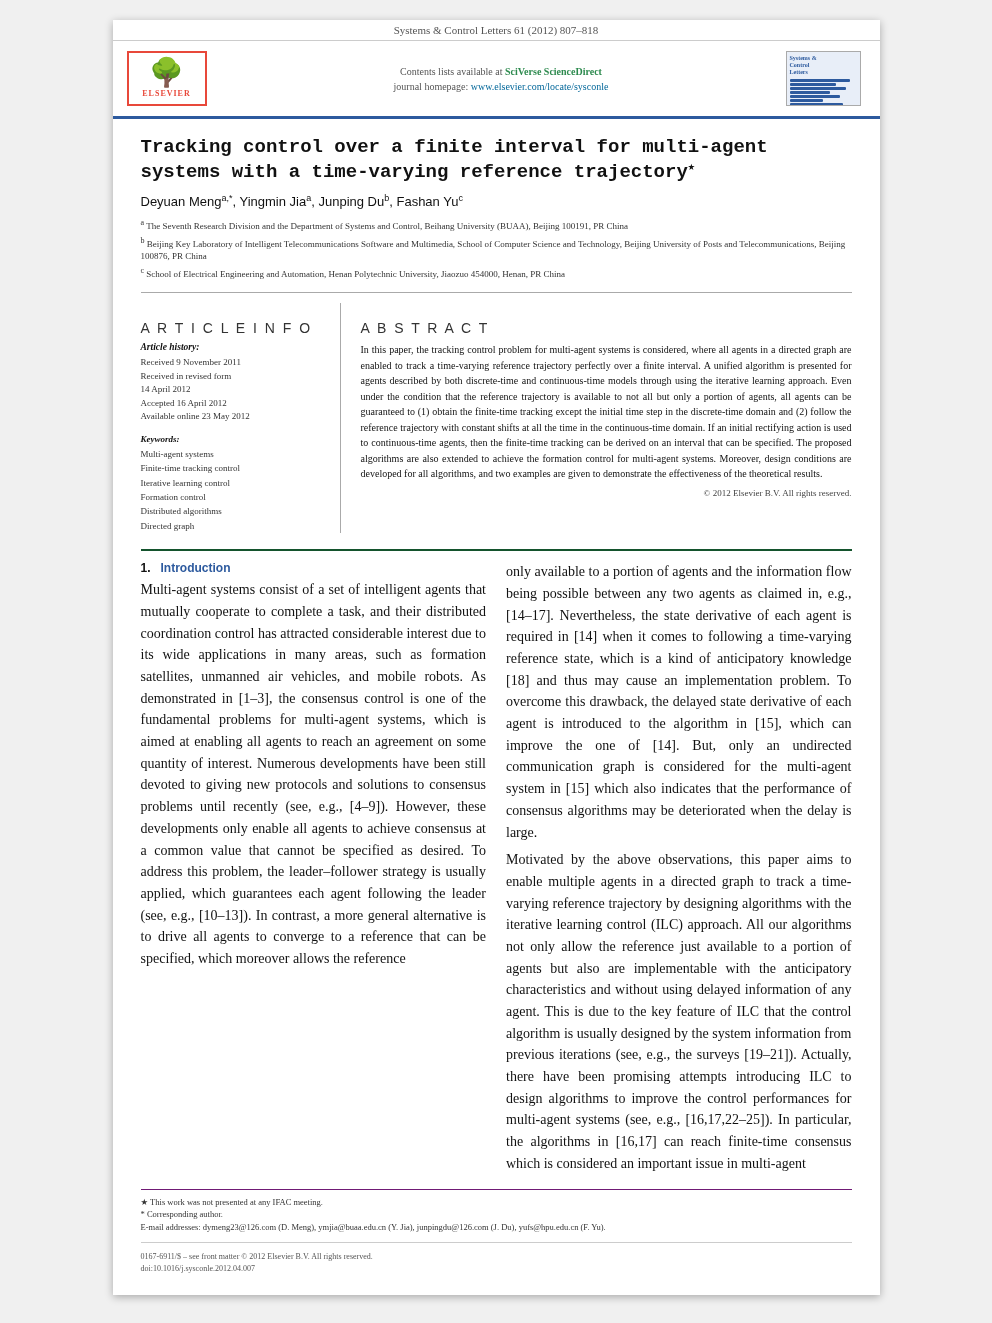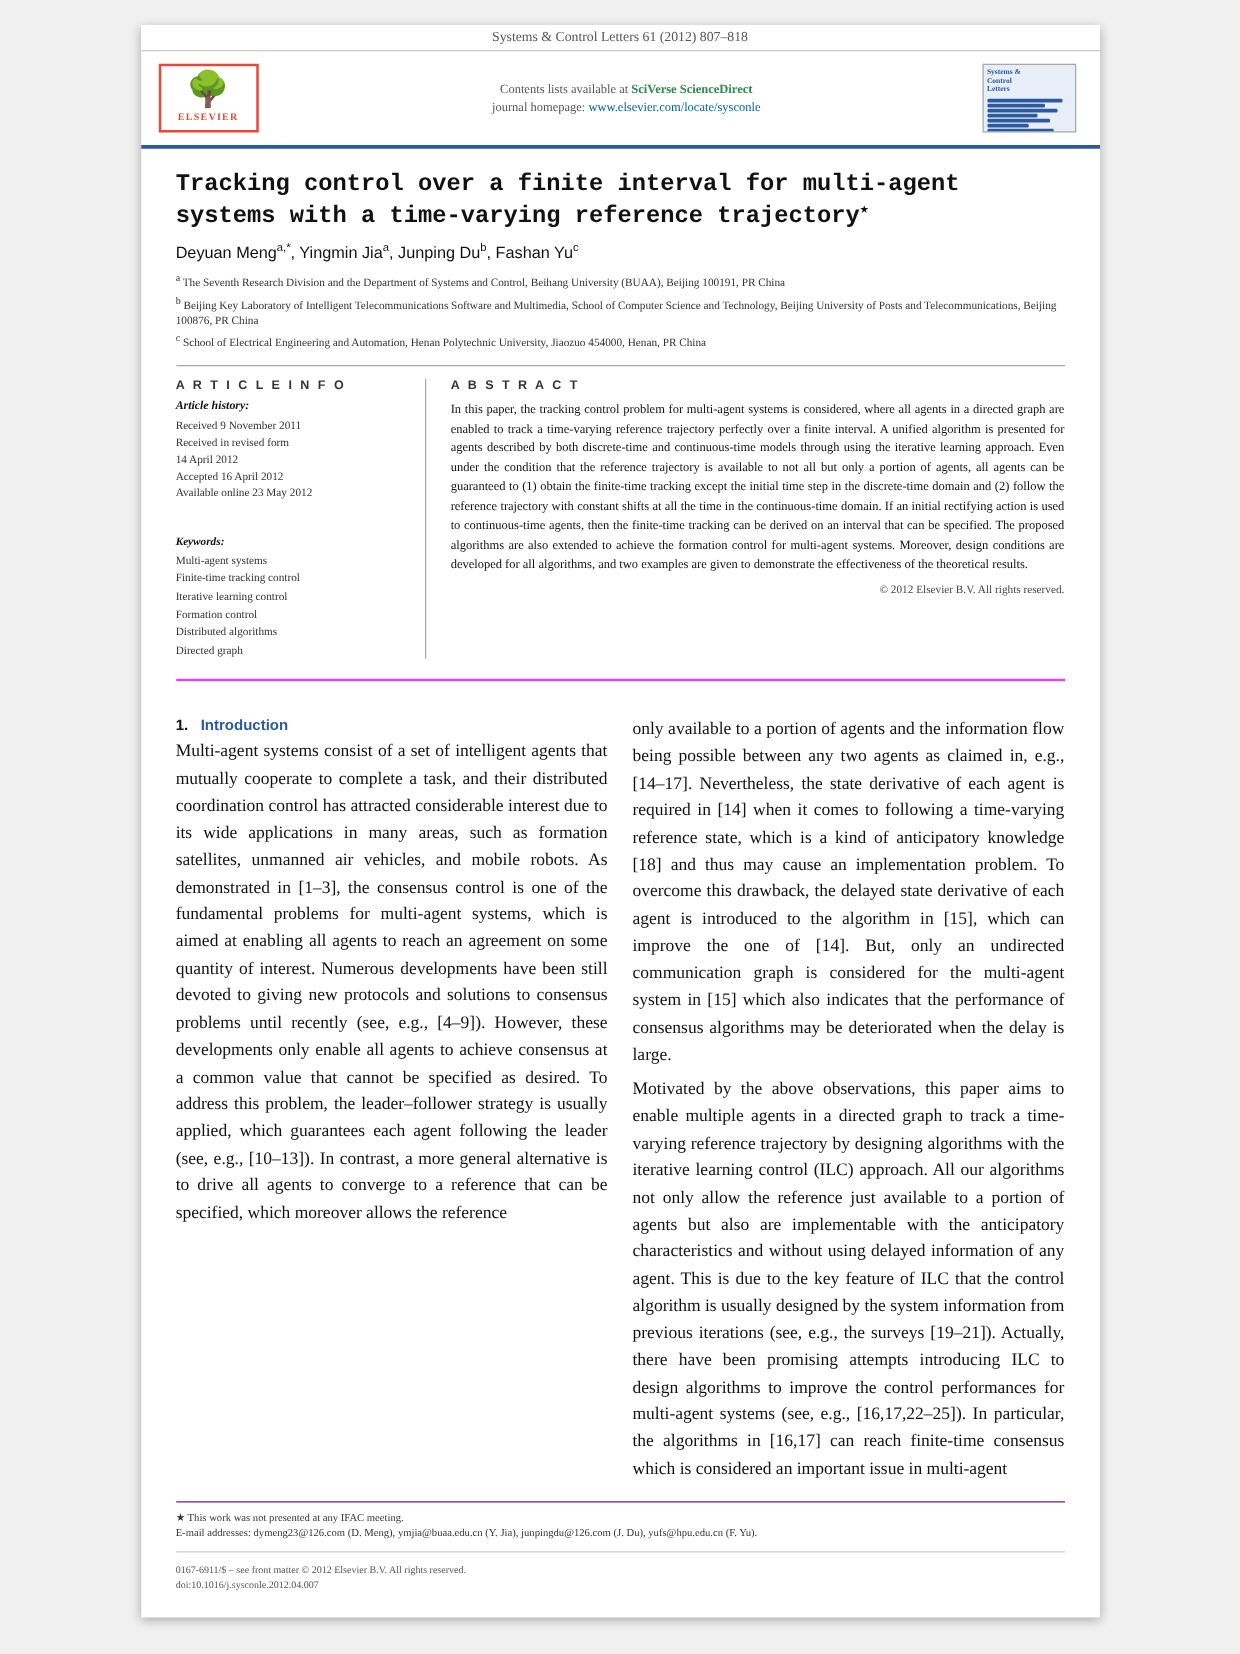--- a/index.html
+++ b/index.html
@@ -159,40 +159,41 @@
     .left-col {
       width: 200px;
       flex-shrink: 0;
       border-right: 1px solid #aaa;
       padding-right: 12px;
     }
     .right-col {
       flex: 1;
     }
     .section-label {
-      font-size: 10px;
-      font-weight: bold;
+      font-size: 14px;
+      font-weight: normal;
       letter-spacing: 2px;
       text-transform: uppercase;
       color: #333;
       margin-bottom: 6px;
       font-family: Arial, sans-serif;
+      margin-top: 17px;
     }
     .article-history-label {
       font-size: 9.5px;
       font-style: italic;
       font-weight: bold;
       margin-bottom: 4px;
     }
     .history-item {
       font-size: 9px;
       line-height: 1.5;
       color: #333;
     }
-    .keywords-section { margin-top: 26px; }
+    .keywords-section { margin-top: 10px; }
     .keywords-section .kw-label {
       font-size: 9px;
       font-style: italic;
       font-weight: bold;
       margin-bottom: 3px;
     }
     .keyword-item {
       font-size: 9px;
       line-height: 1.6;
       color: #333;
@@ -204,22 +205,22 @@
       text-align: justify;
     }
     .copyright-line {
       text-align: right;
       font-size: 9px;
       color: #444;
       margin-top: 6px;
     }
     
     .intro-section {
-      border-top: 2px solid #d946ef;
-      padding-top: 28px;
+      border-top: 2px solid #14532d;
+      padding-top: 10px;
     }
     .intro-number {
       font-size: 12px;
       font-weight: bold;
       font-family: Arial, sans-serif;
       margin-bottom: 4px;
     }
     .section-heading {
       font-size: 12px;
       font-weight: bold;
@@ -369,20 +370,21 @@
         <div class="body-col">
           <div class="body-text">only available to a portion of agents and the information flow being possible between any two agents as claimed in, e.g., [14–17]. Nevertheless, the state derivative of each agent is required in [14] when it comes to following a time-varying reference state, which is a kind of anticipatory knowledge [18] and thus may cause an implementation problem. To overcome this drawback, the delayed state derivative of each agent is introduced to the algorithm in [15], which can improve the one of [14]. But, only an undirected communication graph is considered for the multi-agent system in [15] which also indicates that the performance of consensus algorithms may be deteriorated when the delay is large.</div>
           <div class="body-text">Motivated by the above observations, this paper aims to enable multiple agents in a directed graph to track a time-varying reference trajectory by designing algorithms with the iterative learning control (ILC) approach. All our algorithms not only allow the reference just available to a portion of agents but also are implementable with the anticipatory characteristics and without using delayed information of any agent. This is due to the key feature of ILC that the control algorithm is usually designed by the system information from previous iterations (see, e.g., the surveys [19–21]). Actually, there have been promising attempts introducing ILC to design algorithms to improve the control performances for multi-agent systems (see, e.g., [16,17,22–25]). In particular, the algorithms in [16,17] can reach finite-time consensus which is considered an important issue in multi-agent</div>
         </div>
 
       </div>
     </div>
 
     <div class="footnotes-area">
       <div class="footnote-line">★  This work was not presented at any IFAC meeting.</div>
+      <div class="footnote-line">*  Corresponding author.</div>
       <div class="footnote-line">
         <span>E-mail addresses:</span>
         <span>dymeng23@126.com (D. Meng), ymjia@buaa.edu.cn (Y. Jia), junpingdu@126.com (J. Du), yufs@hpu.edu.cn (F. Yu).</span>
       </div>
       <hr class="divider-thin">
       <div class="copyright-footer">
         <div>0167-6911/$ – see front matter © 2012 Elsevier B.V. All rights reserved.</div>
         <div>doi:10.1016/j.sysconle.2012.04.007</div>
       </div>
     </div>

